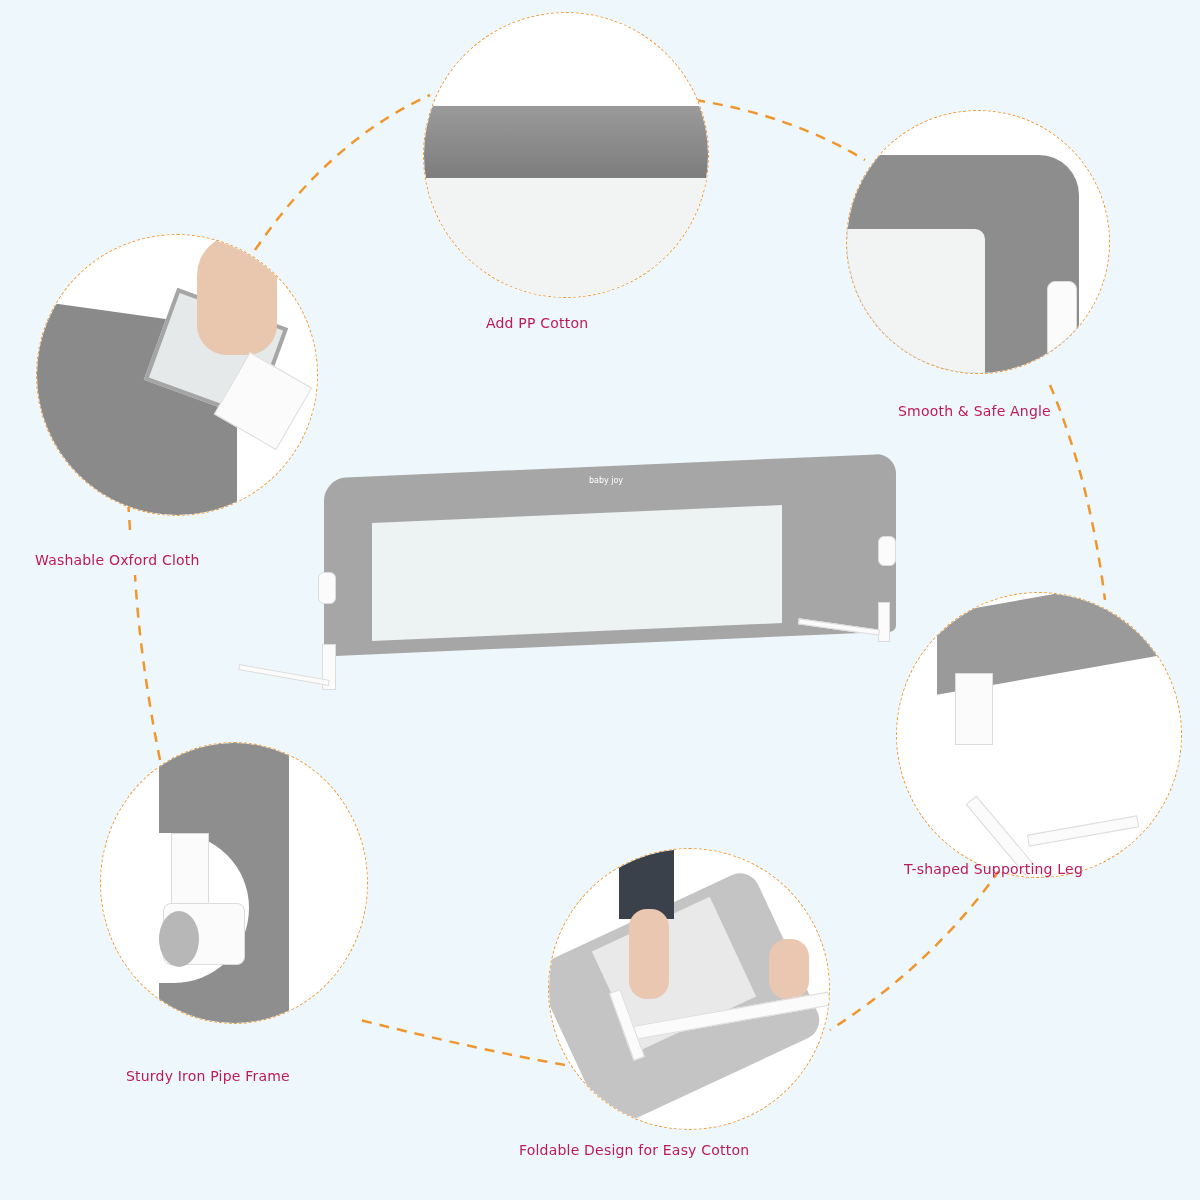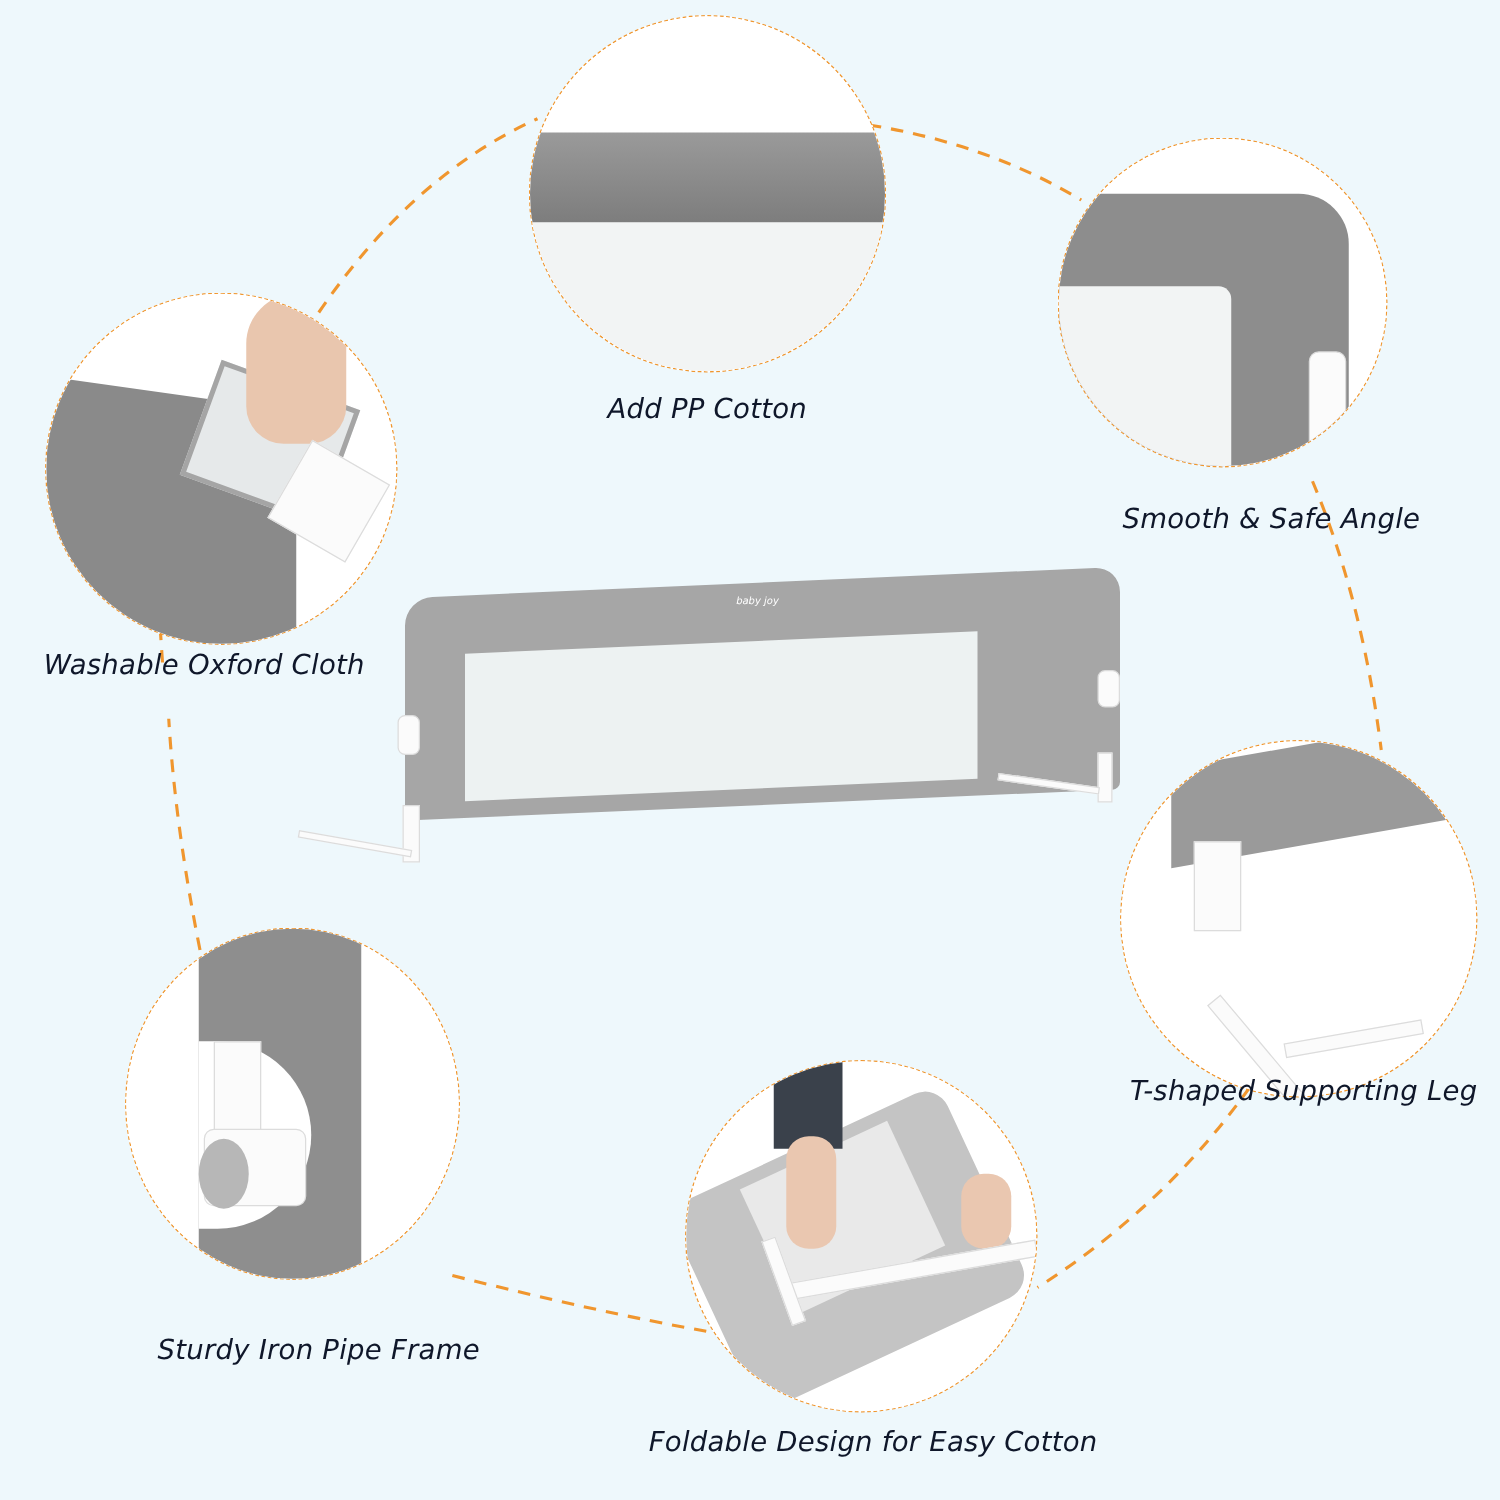--- a/index.html
+++ b/index.html
@@ -8,23 +8,22 @@
       background: #eef8fc;
       font-family: "DejaVu Sans", sans-serif;
     }
     .connector-svg { position: absolute; left: 0; top: 0; width: 1200px; height: 1200px; }
     .circle {
       position: absolute; border-radius: 50%; overflow: hidden;
       background: #ffffff; box-sizing: border-box;
       border: 1.5px dashed #f0962e;
     }
     .label {
-      position: absolute; color: #0f172a; font-size: 22px; white-space: nowrap;
+      position: absolute; color: #be185d; font-size: 14px; white-space: nowrap;
       letter-spacing: 0.2px;
-      font-style: italic;
     }
     .gray { background: #8f8f8f; }
     .mesh { background: #f2f4f4; }
     .white-part { background: #fbfbfb; border: 1px solid #dcdcdc; }
     
     .rail { position: absolute; }
   </style>
 </head>
 <body>
 
@@ -52,23 +51,23 @@
   <div class="white-part" style="position:absolute; left:200px; top:170px; width:28px; height:80px; border-radius:8px;"></div>
 </div>
 <div class="label" style="left:898px; top:403px;">Smooth &amp; Safe Angle</div>
 
 <div class="circle" style="left:36px; top:234px; width:282px; height:282px;">
   <div class="gray" style="position:absolute; left:0; top:80px; width:200px; height:220px; background:#8a8a8a; transform:skewY(8deg);"></div>
   <div style="position:absolute; left:120px; top:70px; width:110px; height:90px; background:#e6e9ea; border:4px solid #a5a5a5; transform:rotate(20deg);"></div>
   <div style="position:absolute; left:160px; top:0px; width:80px; height:120px; background:#e9c6ae; border-radius:40px 40px 30px 30px;"></div>
   <div class="white-part" style="position:absolute; left:190px; top:130px; width:70px; height:70px; transform:rotate(30deg);"></div>
 </div>
-<div class="label" style="left:35px; top:520px;">Washable Oxford Cloth</div>
+<div class="label" style="left:35px; top:552px;">Washable Oxford Cloth</div>
 
-<div class="rail" style="left:318px; top:452px; width:590px; height:240px;font-style:italic;">
+<div class="rail" style="left:318px; top:452px; width:590px; height:240px;">
   <div class="gray" style="position:absolute; left:6px; top:14px; width:572px; height:178px; background:#a6a6a6; border-radius:22px 20px 6px 6px; transform:skewY(-2.5deg);"></div>
   <div class="mesh" style="position:absolute; left:54px; top:62px; width:410px; height:118px; background:#edf2f2; transform:skewY(-2.5deg);"></div>
   <div style="position:absolute; left:268px; top:24px; width:40px; font-size:8px; color:#fff; text-align:center; line-height:9px;">baby joy</div>
   <div class="white-part" style="position:absolute; left:0; top:120px; width:16px; height:30px; border-radius:6px;"></div>
   <div class="white-part" style="position:absolute; left:560px; top:84px; width:16px; height:28px; border-radius:6px;"></div>
   <div class="white-part" style="position:absolute; left:4px; top:192px; width:12px; height:44px;"></div>
   <div class="white-part" style="position:absolute; left:560px; top:150px; width:10px; height:38px;"></div>
   <div class="white-part" style="position:absolute; left:-80px; top:220px; width:90px; height:4px; transform:rotate(10deg);"></div>
   <div class="white-part" style="position:absolute; left:480px; top:172px; width:80px; height:4px; transform:rotate(8deg);"></div>
 </div>

